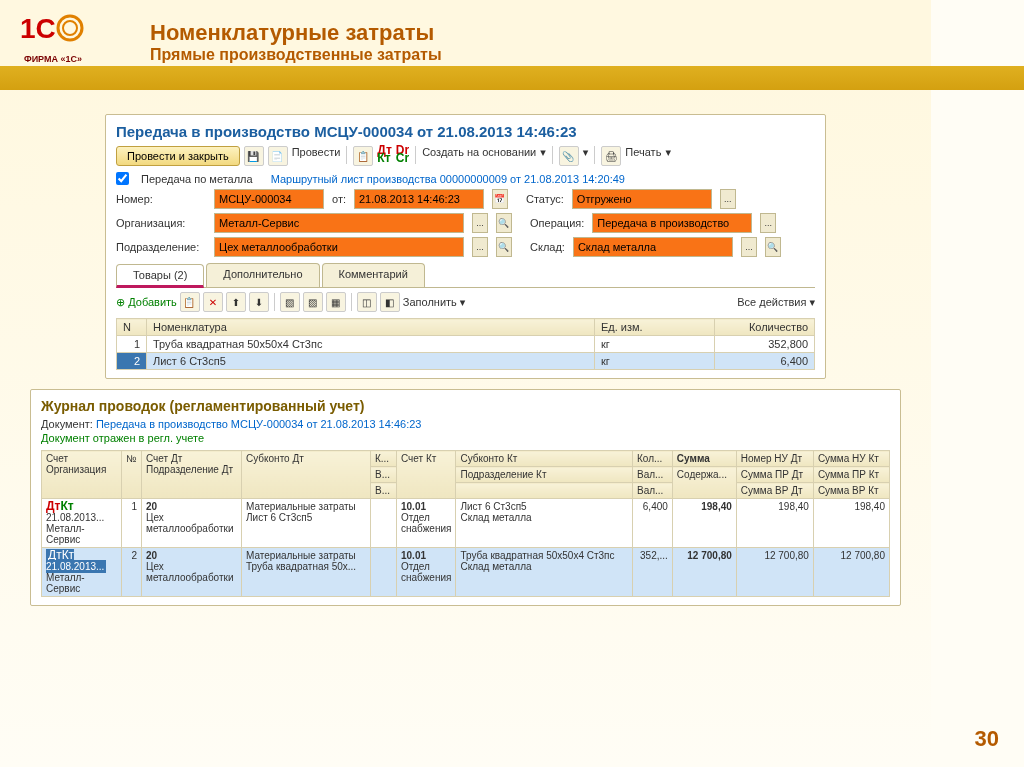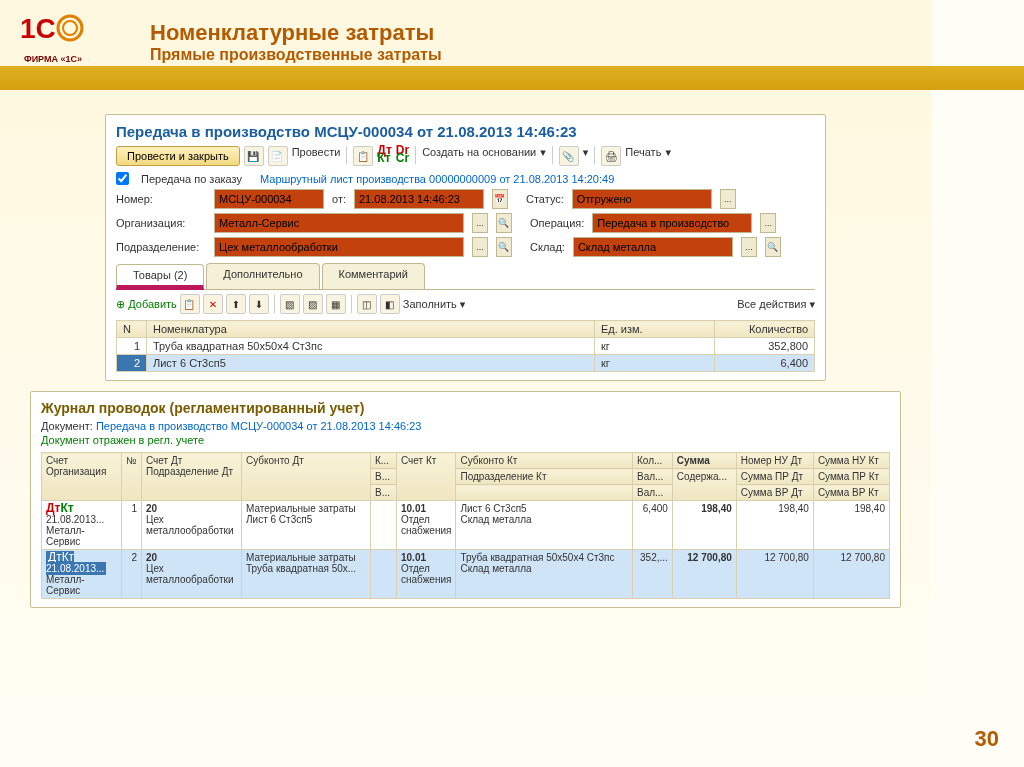--- a/index.html
+++ b/index.html
@@ -16,26 +16,26 @@
 .panel-wide { margin: 10px 10px 0 10px; }
 .doc-title { font-size: 15px; font-weight: bold; color: #1c5fa0; margin-bottom: 6px; }
 .toolbar { display: flex; gap: 4px; margin-bottom: 6px; flex-wrap: wrap; }
 .btn { background: linear-gradient(#fdf2c0, #f2d980); border: 1px solid #c0a040; padding: 3px 10px; border-radius: 3px; font-size: 11px; cursor: pointer; }
 .icon-btn { width: 20px; height: 20px; border: 1px solid #ccc; background: #f8f4e0; border-radius: 2px; display: inline-flex; align-items: center; justify-content: center; cursor: pointer; font-size: 10px; }
 .sep { width: 1px; height: 18px; background: #ccc; margin: 0 2px; }
 .link-text { color: #0066cc; cursor: pointer; }
 .green-link { color: #008000; }
 .form-row { display: flex; align-items: center; margin-bottom: 4px; gap: 8px; }
 .form-label { min-width: 90px; }
-.input-field { border: 1px solid #c0b890; background: #c2410c; padding: 2px 4px; font-size: 11px; height: 20px; }
+.input-field { border: 1px solid #c0b890; background: #f97316; padding: 2px 4px; font-size: 11px; height: 20px; }
 .input-btn { width: 16px; height: 20px; border: 1px solid #c0b890; background: #f0ead0; font-size: 9px; display: inline-flex; align-items: center; justify-content: center; cursor: pointer; }
 .checkbox { margin-right: 4px; }
 .tabs { display: flex; border-bottom: 1px solid #c0b890; margin-top: 6px; }
 .tab { padding: 4px 16px; border: 1px solid #c0b890; border-bottom: none; background: #f5f0d8; border-radius: 4px 4px 0 0; margin-right: 2px; cursor: pointer; font-size: 11px; }
-.tab.active { background: #fff; border-bottom: 5px solid #be185d; position: relative; top: 1px; }
+.tab.active { background: #fff; border-bottom: 3px solid #be185d; position: relative; top: 1px; }
 .sub-toolbar { display: flex; align-items: center; gap: 3px; padding: 4px 0; }
 .add-link { color: #008000; font-size: 11px; cursor: pointer; }
 table.data-table { width: 100%; border-collapse: collapse; margin-top: 2px; }
 table.data-table th, table.data-table td { border: 1px solid #d8d0b0; padding: 2px 6px; font-size: 11px; text-align: left; background: #fff; }
 table.data-table th { background: linear-gradient(#f8f2d8, #efe6c0); font-weight: normal; }
 table.data-table tr.selected td { background: #d0e4f7; }
 .journal-title { font-size: 14px; font-weight: bold; color: #7a5c00; margin-bottom: 4px; }
 .journal-sub { font-size: 11px; margin-bottom: 2px; }
 .journal-table { width: 100%; border-collapse: collapse; font-size: 10px; margin-top: 6px; }
 .journal-table th, .journal-table td { border: 1px solid #d8d0b0; padding: 2px 4px; text-align: left; vertical-align: top; }
@@ -90,21 +90,21 @@
         <span class="icon-btn">📎</span>
           <span>▾</span>
         <span class="sep"></span>
         <span class="icon-btn">🖨</span>
         <span>Печать</span>
           <span>▾</span>
       </div>
 
       <div class="form-row">
         <input type="checkbox" class="checkbox" checked="" style="">
-        <span>Передача по заказу</span>
+        <span>Передача по металла</span>
         <span class="link-text" style="margin-left:10px">Маршрутный лист производства 00000000009 от 21.08.2013 14:20:49</span>
       </div>
 
       <div class="form-row">
         <span class="form-label">Номер:</span>
         <input class="input-field" style="width: 110px;" value="МСЦУ-000034">
         <span>от:</span>
         <input class="input-field" style="width: 130px;" value="21.08.2013 14:46:23">
         <span class="input-btn">📅</span>
         <span style="margin-left:10px">Статус:</span>

